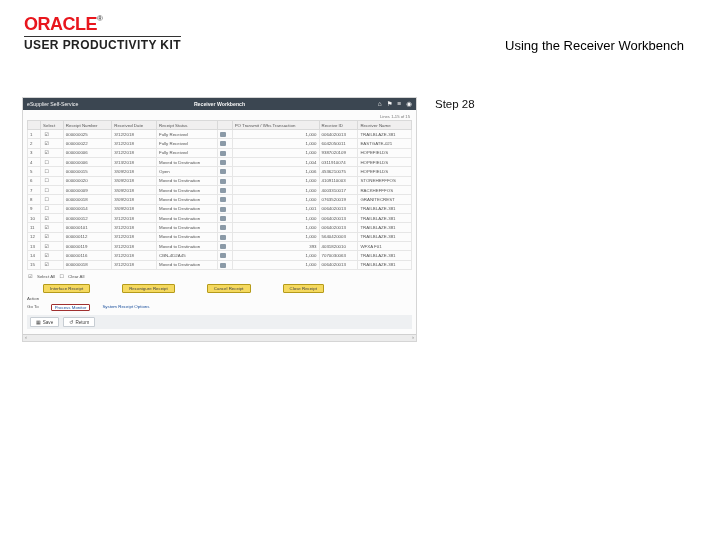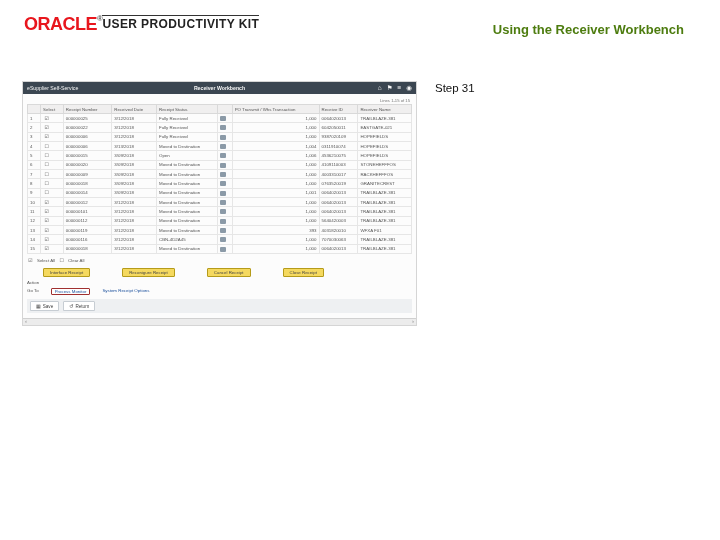--- a/index.html
+++ b/index.html
@@ -10,43 +10,43 @@
     font-family: Arial, Helvetica, sans-serif;
     color: #222;
     position: relative;
   }
   .header {
     display: flex;
     justify-content: space-between;
     align-items: flex-start;
     padding: 14px 24px 4px 24px;
   }
-  .logo-block { display: flex; flex-direction: row; }
+  .logo-block { display: flex; flex-direction: column; }
   .oracle-logo {
     font-weight: bold;
     color: #e8161d;
     font-size: 18px;
     letter-spacing: -0.5px;
     font-family: "Arial Black", Arial, sans-serif;
   }
   .oracle-logo .reg { font-size: 8px; vertical-align: top; color: #555; }
   .kit-label {
     font-size: 12px;
     font-weight: bold;
     letter-spacing: 0.4px;
     color: #222;
     border-top: 0.6px solid #333;
     margin-top: 1px;
     padding-top: 1px;
   }
   .page-title {
     font-size: 13px;
-    font-weight: bold;
-    color: #4d7c0f;
-    margin-top: 8px;
+    font-weight: normal;
+    color: #000000;
+    margin-top: 24px;
     margin-right: 12px;
   }
 
   .content {
     display: flex;
     gap: 18px;
     padding: 40px 20px 0 22px;
   }
 
   
@@ -368,15 +368,15 @@
 
       <div class="shot-bottom">
         <span class="tab"><span class="ico">▦</span><span>Save</span></span>
         <span class="tab"><span class="ico">↺</span><span>Return</span></span>
       </div>
     </div>
     <div class="scroll-strip"></div>
   </div>
 
   <div class="instr">
-    <div class="step">Step 31</div>
+    <div class="step">Step 28</div>
   </div>
 </div>
 
 </body></html>

